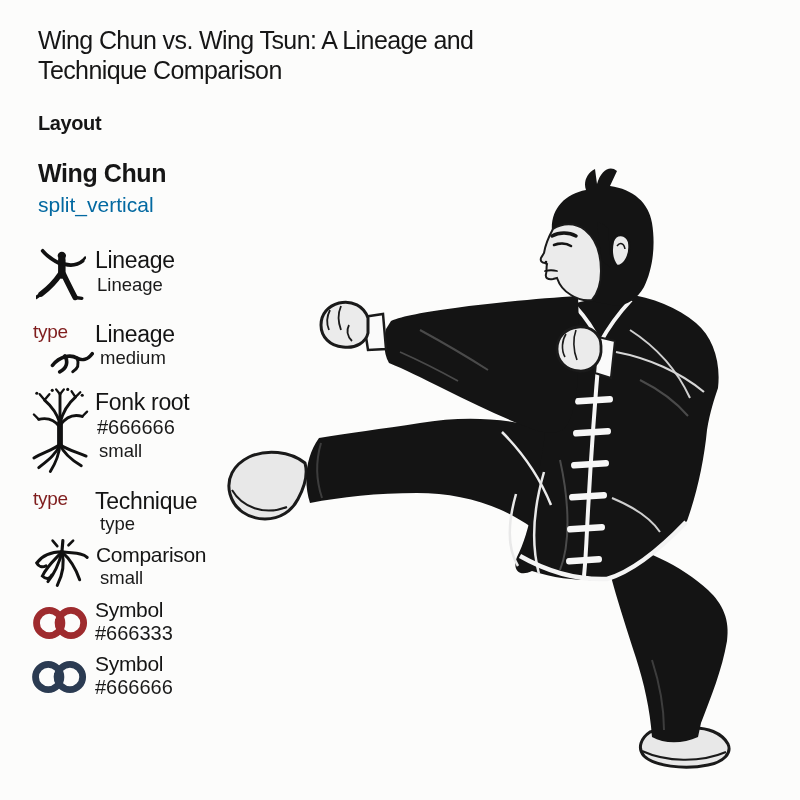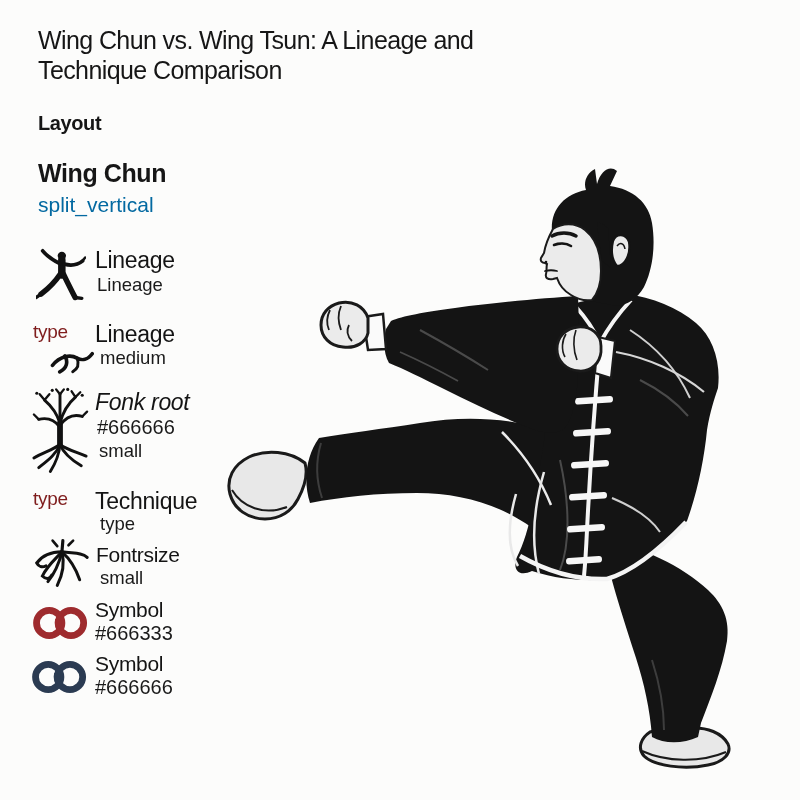--- a/index.html
+++ b/index.html
@@ -167,41 +167,41 @@
     <circle cx="22" cy="4" r="1.6" fill="#111" stroke="none"></circle>
     <circle cx="38" cy="3" r="1.6" fill="#111" stroke="none"></circle>
     <circle cx="53" cy="9" r="1.6" fill="#111" stroke="none"></circle>
     <path d="M30,60 C22,66 13,68 3,74" stroke-width="3"></path>
     <path d="M30,60 C26,70 18,76 8,84" stroke-width="3"></path>
     <path d="M30,60 C29,72 25,80 20,88" stroke-width="3"></path>
     <path d="M30,60 C34,70 42,76 52,82" stroke-width="3"></path>
     <path d="M30,60 C38,66 48,68 57,72" stroke-width="3"></path>
   </svg>
 </div>
-<div class="abs row-label" style="left:95px;top:389px;font-style:italic;">Fonk root</div>
+<div class="abs row-label" style="left:95px;top:389px;">Fonk root</div>
 <div class="abs row-value-md" style="left:97px;top:416px;">#666666</div>
 <div class="abs row-value" style="left:99px;top:440px;">small</div>
 
 <div class="abs type-word" style="left:33px;top:488px;">type</div>
 <div class="abs row-label" style="left:95px;top:488px;">Technique</div>
 <div class="abs row-value" style="left:100px;top:513px;">type</div>
 
 <div class="abs" style="left:33px;top:536px;">
   <svg width="56" height="54" viewBox="0 0 60 52" fill="none" stroke="#111" stroke-linecap="round">
     <path d="M32,2 L31,14" stroke-width="3.4"></path>
     <path d="M26,8 L21,2 M38,7 L43,2" stroke-width="2.8"></path>
     <path d="M31,14 C20,14 10,18 4,26 C6,30 10,31 14,29" stroke-width="3.2"></path>
     <path d="M31,14 C24,22 16,28 10,40 C14,44 18,43 20,39" stroke-width="3.2"></path>
     <path d="M31,14 C28,26 24,36 16,46" stroke-width="3.2"></path>
     <path d="M31,14 C34,26 32,38 26,50" stroke-width="3.2"></path>
     <path d="M31,14 C42,16 52,14 58,20" stroke-width="3.2"></path>
     <path d="M31,14 C40,22 46,32 50,44" stroke-width="3.2"></path>
   </svg>
 </div>
-<div class="abs row-label-sm" style="left:96px;top:543px;">Fontrsize</div>
+<div class="abs row-label-sm" style="left:96px;top:543px;">Comparison</div>
 <div class="abs row-value" style="left:100px;top:567px;">small</div>
 
 <div class="abs" style="left:32px;top:601px;">
   <svg width="58" height="44" viewBox="0 0 64 46" fill="none">
     <circle cx="43" cy="23" r="14" stroke-width="7.5" stroke="#9e2b2e"></circle>
     <circle cx="19" cy="23" r="14" stroke-width="7.5" stroke="#9e2b2e"></circle>
     <path d="M30.5,29 A14,14 0 0 1 29.2,19.5" stroke-width="7.5" stroke="#9e2b2e"></path>
   </svg>
 </div>
 <div class="abs row-label-sm" style="left:95px;top:598px;">Symbol</div>

